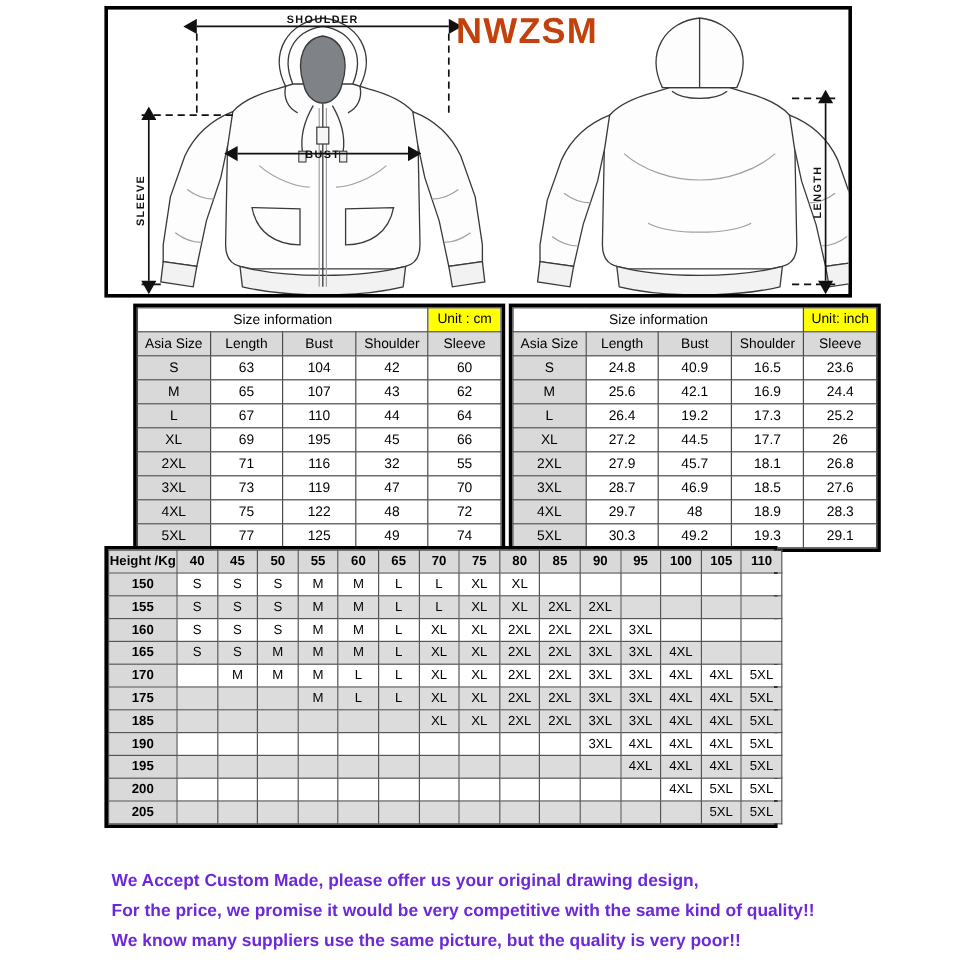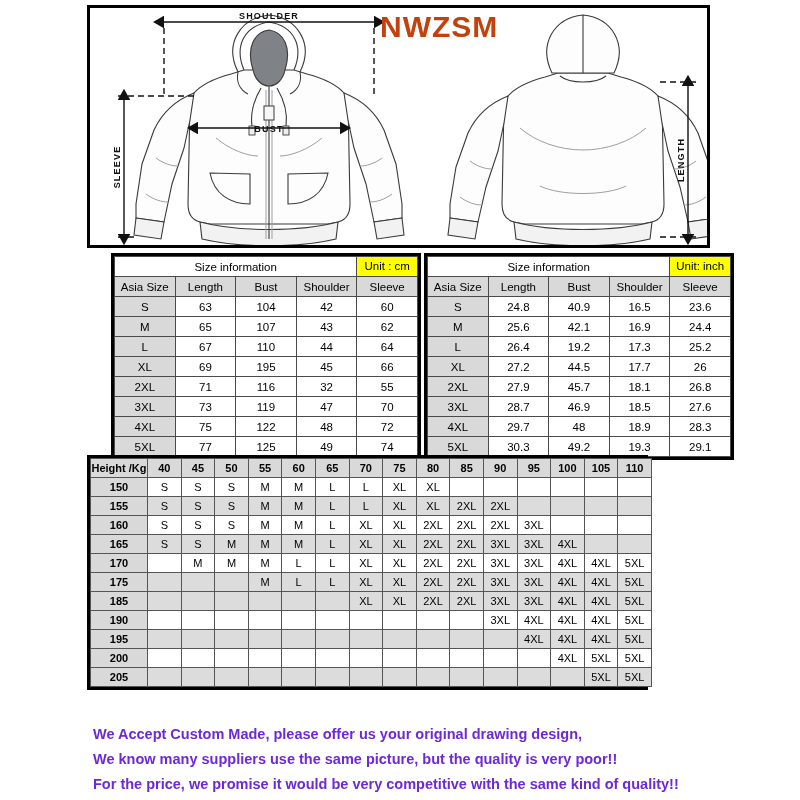--- a/index.html
+++ b/index.html
@@ -677,17 +677,17 @@
             <td class="mx-c"></td>
             <td class="mx-c">5XL</td>
             <td class="mx-c">5XL</td>
           </tr>
         </tbody>
     </table>
   </div>
 
   <div id="footer-notes">
     <div class="note-line">We Accept Custom Made, please offer us your original drawing design,</div>
+    <div class="note-line">For the price, we promise it would be very competitive with the same kind of quality!!</div>
     <div class="note-line">We know many suppliers use the same picture, but the quality is very poor!!</div>
-    <div class="note-line">For the price, we promise it would be very competitive with the same kind of quality!!</div>
   </div>
 
 </div>
 
 </body></html>

